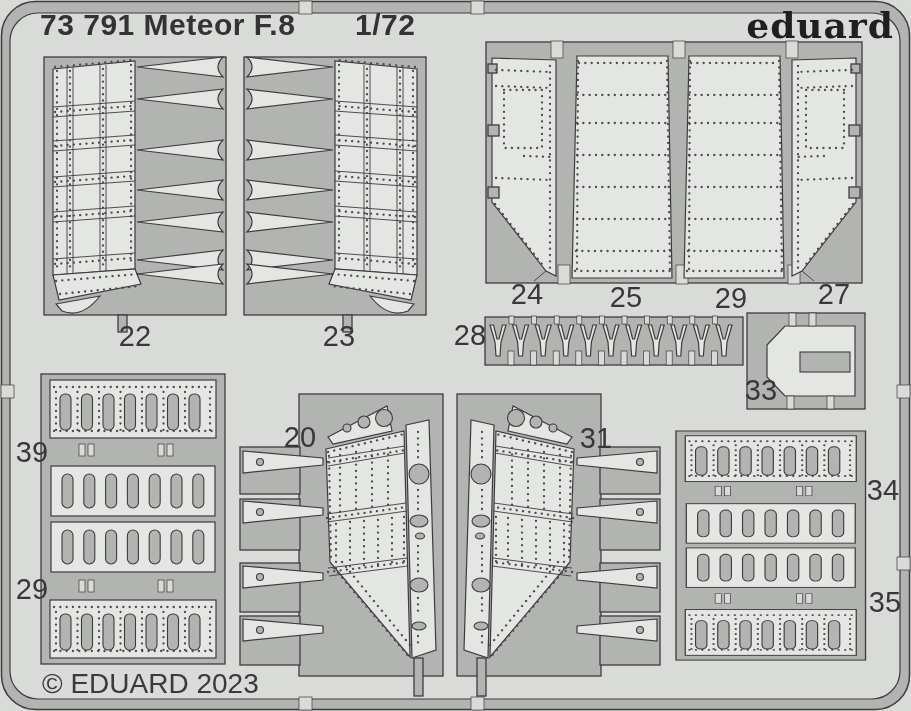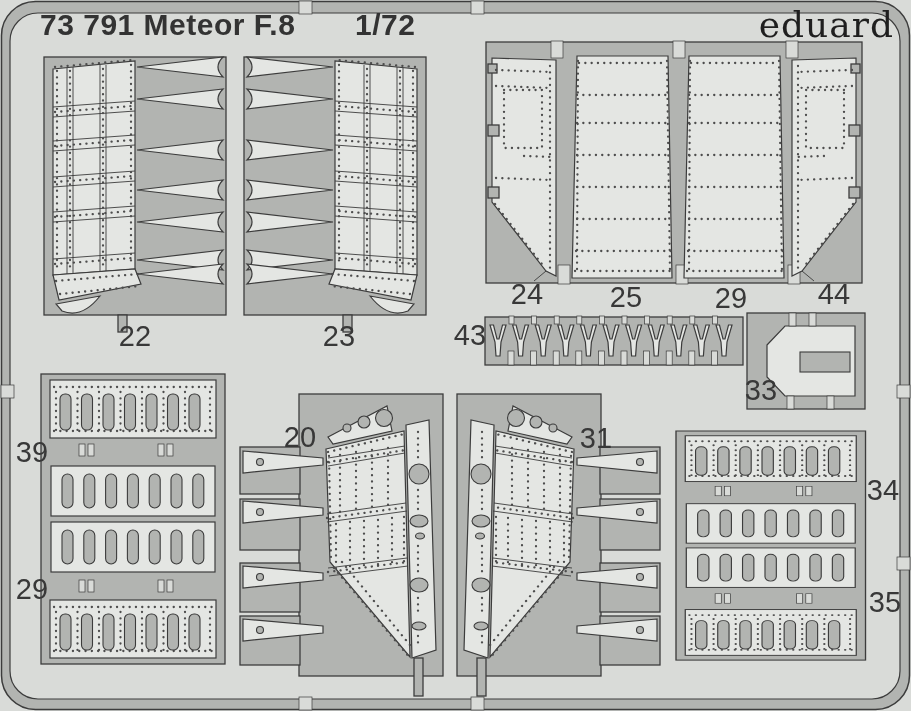--- a/index.html
+++ b/index.html
@@ -17,21 +17,21 @@
   .part{fill:var(--part);stroke:var(--outline);stroke-width:1.2;}
   .hole{fill:var(--fret);stroke:var(--outline);stroke-width:1.1;}
   .bgcut{fill:var(--bg);stroke:var(--outline);stroke-width:0.7;}
   .dots{stroke:var(--dot);stroke-width:2.3;stroke-dasharray:0.1 6.2;stroke-linecap:round;fill:none;}
   .thin{stroke:var(--outline);stroke-width:0.9;fill:none;}
   .band-outer{fill:var(--fret);stroke:var(--outline);stroke-width:1.5;}
   .band-inner{fill:var(--bg);stroke:var(--outline);stroke-width:1.2;}
   .overlay{position:absolute;left:4px;top:0;width:911px;height:575px;pointer-events:none;}
   .title-row{position:absolute;left:36px;top:8px;color:var(--text);font-weight:bold;font-size:30px;letter-spacing:0.5px;white-space:nowrap;}
   .title-row .scale-gap{display:inline-block;width:42px;}
-  .brand{position:absolute;right:21px;top:4px;color:var(--brand);font-family:"DejaVu Serif",serif;font-weight:400;font-size:36px;letter-spacing:1px;}
+  .brand{position:absolute;right:21px;top:4px;color:var(--brand);font-family:"DejaVu Serif",serif;font-weight:700;font-size:36px;letter-spacing:1px;}
   .plabel{position:absolute;transform:translate(-50%,-50%);font-size:29px;color:#383838;white-space:nowrap;}
   .footer-left{position:absolute;left:38px;top:668px;font-size:28px;color:#3a3a3a;}
   .footer-right{position:absolute;right:24px;top:668px;font-size:28px;color:#3a3a3a;}
 </style>
 </head>
 <body>
 
 <svg class="art" width="911" height="711" viewBox="0 0 911 711">
   <defs>
 
@@ -256,23 +256,24 @@
     <span class="scale-gap"></span>
     <span>1/72</span>
   </div>
   <div class="brand">eduard</div>
 
   <span class="plabel" style="left:131px;top:336px">22</span>
   <span class="plabel" style="left:335px;top:336px">23</span>
   <span class="plabel" style="left:523px;top:294px">24</span>
   <span class="plabel" style="left:622px;top:297px">25</span>
   <span class="plabel" style="left:727px;top:298px">29</span>
-  <span class="plabel" style="left:830px;top:294px">44</span>
+  <span class="plabel" style="left:830px;top:294px">27</span>
   <span class="plabel" style="left:28px;top:452px">39</span>
   <span class="plabel" style="left:28px;top:589px">29</span>
   <span class="plabel" style="left:296px;top:437px">20</span>
   <span class="plabel" style="left:592px;top:438px">31</span>
-  <span class="plabel" style="left:466px;top:335px">43</span>
+  <span class="plabel" style="left:466px;top:335px">28</span>
   <span class="plabel" style="left:757px;top:390px">33</span>
   <span class="plabel" style="left:879px;top:490px">34</span>
   <span class="plabel" style="left:881px;top:602px">35</span>
 
+  <div class="footer-left">© EDUARD 2023</div>
 </div>
 
 </body></html>

